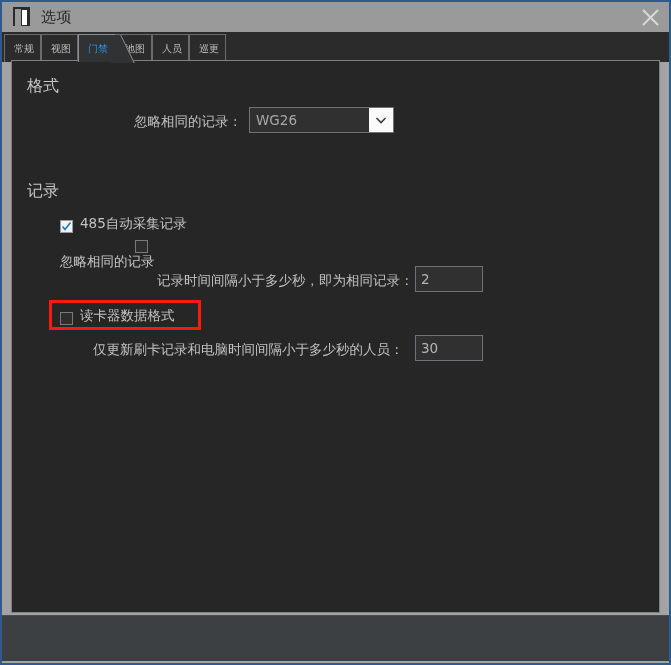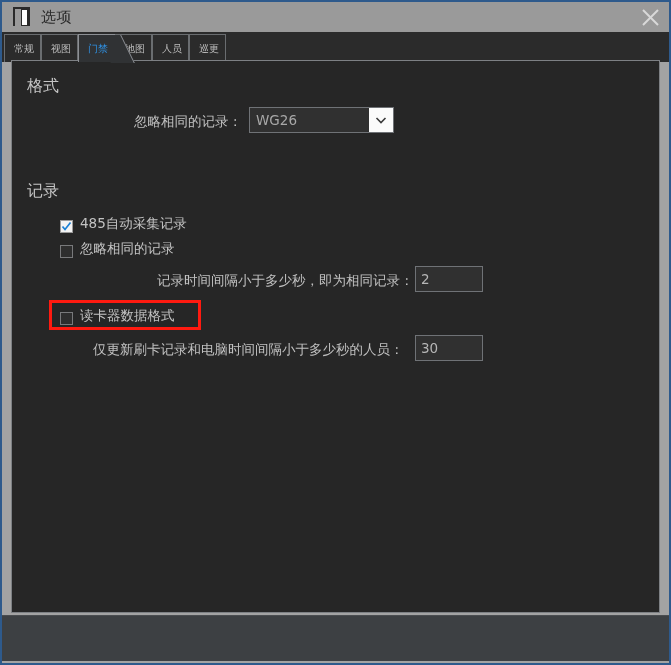--- a/index.html
+++ b/index.html
@@ -336,21 +336,21 @@
 
     <div class="chk" style="left:48px; top:154px;">
       <span class="box checked">
         <svg width="11" height="11" viewBox="0 0 11 11">
           <polyline points="1.5,5.5 4,8.5 9.5,1.5" fill="none" stroke="#1a7fd4" stroke-width="1.7"></polyline>
         </svg>
       </span>
       <span class="chk-label">485自动采集记录</span>
     </div>
 
-    <div class="chk" style="left:48px; top:179px;">
+    <div class="chk" style="left:48px; top:179px;flex-direction:column;">
       <span class="box"></span>
       <span class="chk-label">忽略相同的记录</span>
     </div>
 
     <div class="row-label" style="left:145px; top:211px;">记录时间间隔小于多少秒，即为相同记录：</div>
 
     <div class="textbox" style="left:403px; top:205px; width:68px;">2</div>
 
     <div class="chk" style="left:48px; top:246px;">
       <span class="box"></span>

